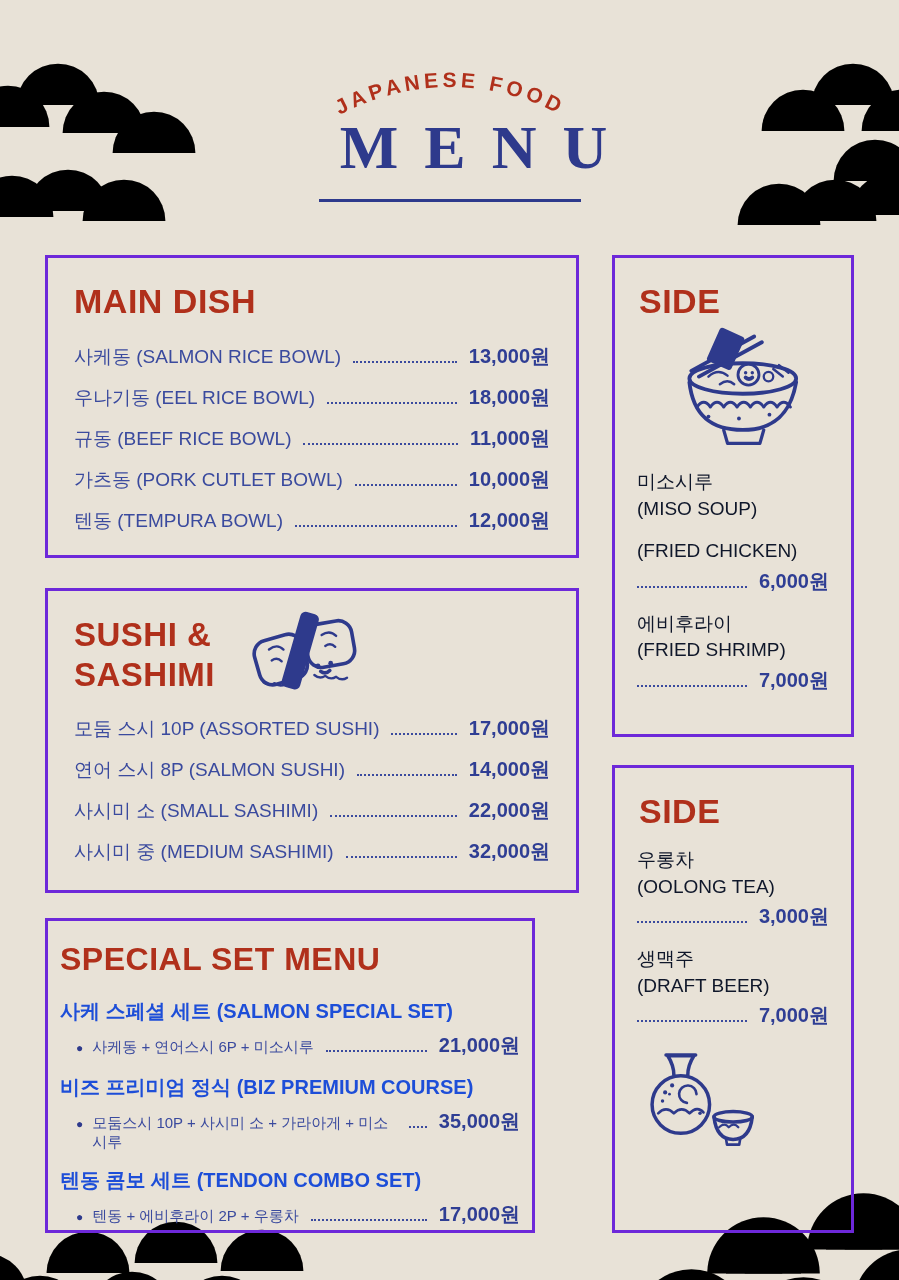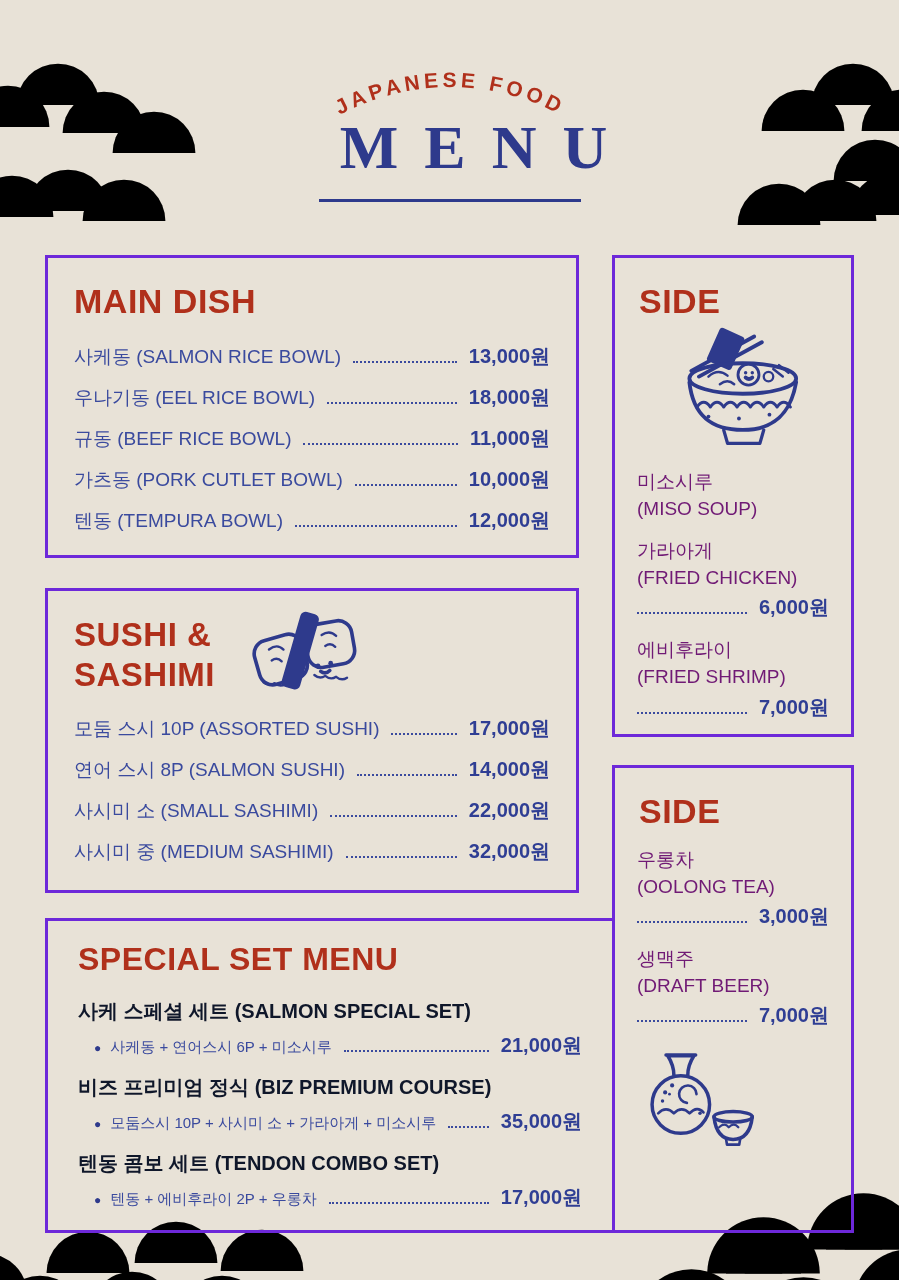--- a/index.html
+++ b/index.html
@@ -22,44 +22,44 @@
     position:absolute; top:112px; left:0; width:100%; margin:0;
     text-align:center; font-family:"Liberation Serif", serif;
     font-size:62px; font-weight:bold; color:#2e3a8c;
     letter-spacing:26px; text-indent:26px;padding-left:24px;
   }
   .title-underline{position:absolute; top:199px; left:319px; width:262px; height:3px; background:#2e3a8c;}
   
   .box{position:absolute; border:3px solid #6d28d9; box-sizing:border-box; background:transparent;}
   .box-main{left:45px; top:255px; width:534px; height:303px; padding:20px 26px;}
   .box-sushi{left:45px; top:588px; width:534px; height:305px; padding:16px 26px;}
-  .box-special{left:45px; top:918px; width:570px; height:315px; padding:18px 30px;}
+  .box-special{left:45px; top:918px; width:490px; height:315px; padding:18px 12px;}
   .box-side1{left:612px; top:255px; width:242px; height:482px; padding:20px 20px;}
   .box-side2{left:612px; top:765px; width:242px; height:468px; padding:20px 20px;}
   h2.red{margin:4px 0 22px 0; color:#b0301b; font-size:34px; font-weight:bold; letter-spacing:.5px;}
   .box-sushi h2.red{margin:0; line-height:1.22; font-size:33px;}
   .box-special h2.red{font-size:32px; margin:2px 0 20px 0;}
   .box-side1 h2.red, .box-side2 h2.red{margin:4px 0 6px 4px;}
   
   .row{display:flex; align-items:baseline; color:#3a4a9e; font-size:19px; margin-bottom:14px;}
   .row .nm{white-space:nowrap;}
   .leader{flex:1; border-bottom:2px dotted #3a4a9e; margin:0 12px 4px 12px; min-width:18px;}
   .price{font-weight:bold; font-size:20px; color:#2f3e94; white-space:nowrap;}
   
   .sushi-head{display:flex; align-items:center; margin:2px 0 14px 0;}
   .sushi-head svg{margin-left:34px;}
   
   .set{margin-bottom:15px;}
-  .set-name{color:#0f172a; font-size:20px; font-weight:bold; margin-bottom:7px;}
+  .set-name{color:#1d4ed8; font-size:20px; font-weight:bold; margin-bottom:7px;}
   .set-row{display:flex; align-items:baseline; color:#3a4a9e; font-size:15px;}
   .bullet{font-size:12px; margin:0 9px 0 16px; color:#2e3a8c;}
   .set-row .leader{margin-bottom:3px;}
   
   .side-item{margin-top:16px; padding:0 2px;}
-  .side-nm{color:#701a75; font-size:19px; line-height:1.4;}
+  .side-nm{color:#0f172a; font-size:19px; line-height:1.4;}
   .side-price-row{display:flex; align-items:baseline; margin-top:3px;}
   .side-price-row .leader{margin-left:0;}
   .ramen-wrap{text-align:center; margin:6px 0 2px 10px;}
   .sake-wrap{margin:14px 0 0 4px;}
   
   .lineart{stroke:#2e3a8c; fill:none; stroke-width:4; stroke-linecap:round; stroke-linejoin:round;}
   .fillnavy{fill:#2e3a8c; stroke:none;}
 </style>
 </head>
 <body>
@@ -251,21 +251,20 @@
             <circle cx="108" cy="92" r="2"></circle>
         </g>
         <path d="M83,53 q3.5,3 7,0" class="lineart" stroke-width="2"></path>
       </svg>
     </div>
     <div class="side-item">
       <div class="side-nm">미소시루</div>
       <div class="side-nm">(MISO SOUP)</div>
     </div>
     <div class="side-item">
-      <div class="side-nm">가라아게</div>
       <div class="side-nm">(FRIED CHICKEN)</div>
       <div class="side-price-row">
         <span class="leader"></span>
         <span class="price">6,000원</span>
       </div>
     </div>
     <div class="side-item">
       <div class="side-nm">에비후라이</div>
       <div class="side-nm">(FRIED SHRIMP)</div>
       <div class="side-price-row">

